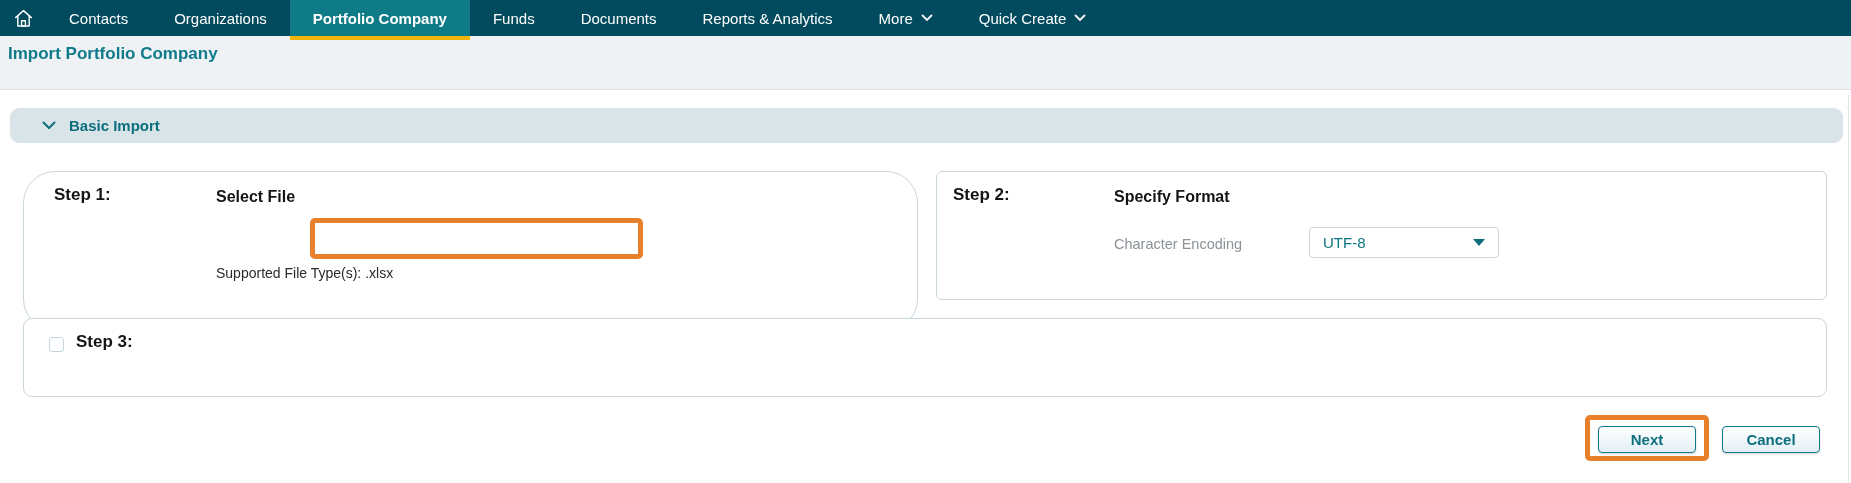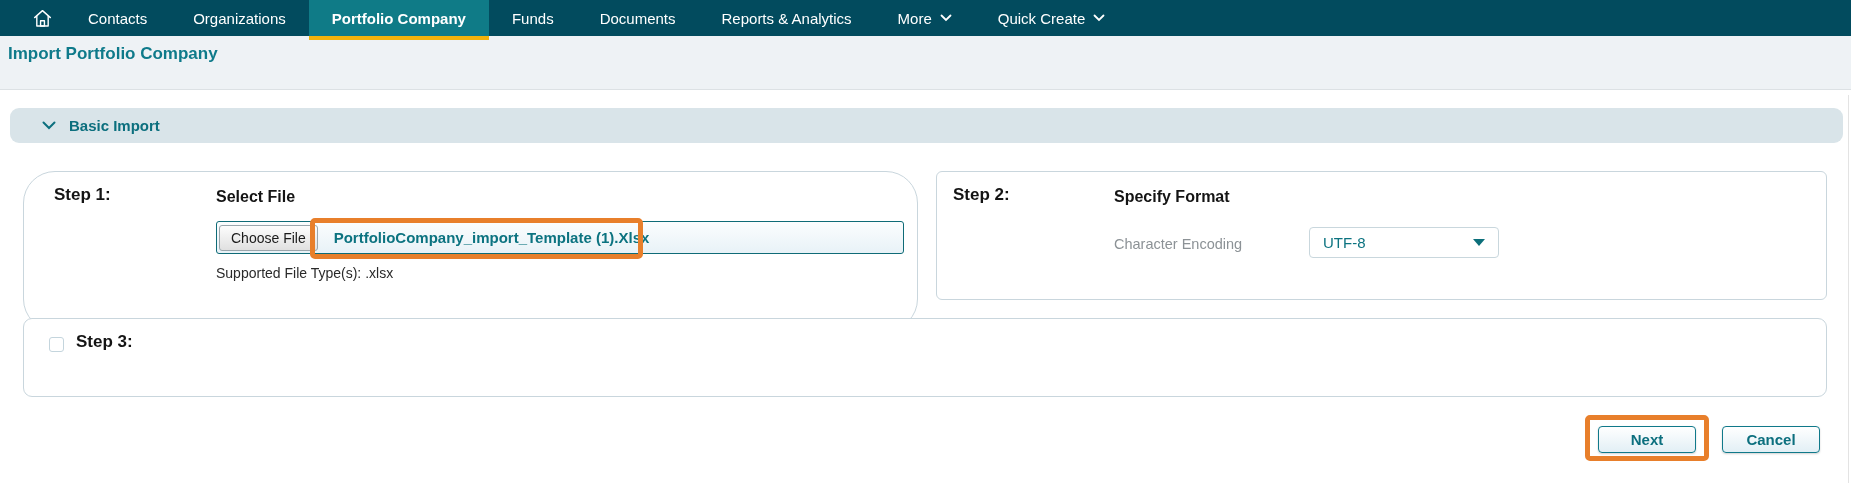--- a/index.html
+++ b/index.html
@@ -1,21 +1,21 @@
 <!DOCTYPE html>
 <html><head>
 <meta charset="utf-8">
 <style>
   * { margin:0; padding:0; box-sizing:border-box; }
   html,body { width:1851px; height:483px; background:#ffffff;
     font-family:"Liberation Sans", sans-serif; overflow:hidden; position:relative; }
 
   
   .navbar { position:absolute; left:0; top:0; width:1851px; height:36px;
-    background:#024B5E; display:flex; align-items:stretch; color:#fff; z-index:5;padding-left:19px; }
+    background:#024B5E; display:flex; align-items:stretch; color:#fff; z-index:5; }
   .home-btn { width:46px; display:flex; align-items:center; justify-content:center; cursor:pointer; }
   .nav-item { position:relative; display:flex; align-items:center; padding:0 23px;
     font-size:15px; color:#ffffff; cursor:pointer; white-space:nowrap; }
   .nav-item.active { background:#0F7B87; font-weight:bold; }
   .nav-item.active::after { content:""; position:absolute; left:0; right:0; bottom:-4px;
     height:4px; background:#F2B30B; }
   .nav-caret { margin-left:8px; display:inline-flex; }
 
   
   .titlebar { position:absolute; left:0; top:36px; width:1851px; height:54px;
@@ -139,24 +139,20 @@
     <svg width="14" height="9" viewBox="0 0 14 9" fill="none" stroke="#0C6F7E" stroke-width="2" stroke-linecap="round">
         <path d="M1.5 1.5 L7 7 L12.5 1.5"></path>
       </svg>
   </span>
   <span class="section-title">Basic Import</span>
 </div>
 
 <div class="card" id="card-step1">
   <div class="step-label" style="left:30px; top:13px;">Step 1:</div>
   <div class="card-heading" style="left:192px; top:16px;">Select File</div>
-  <div class="file-input">
-    <button class="choose-file-btn">Choose File</button>
-    <span class="file-name">PortfolioCompany_import_Template (1).Xlsx</span>
-  </div>
   <div class="supported-note">Supported File Type(s): .xlsx</div>
 </div>
 
 <div class="card" id="card-step2">
   <div class="step-label" style="left:16px; top:13px;">Step 2:</div>
   <div class="card-heading" style="left:177px; top:16px;">Specify Format</div>
   <div class="encoding-label">Character Encoding</div>
   <div class="dropdown">
     <span class="dropdown-value">UTF-8</span>
     <span class="dropdown-caret"></span>

